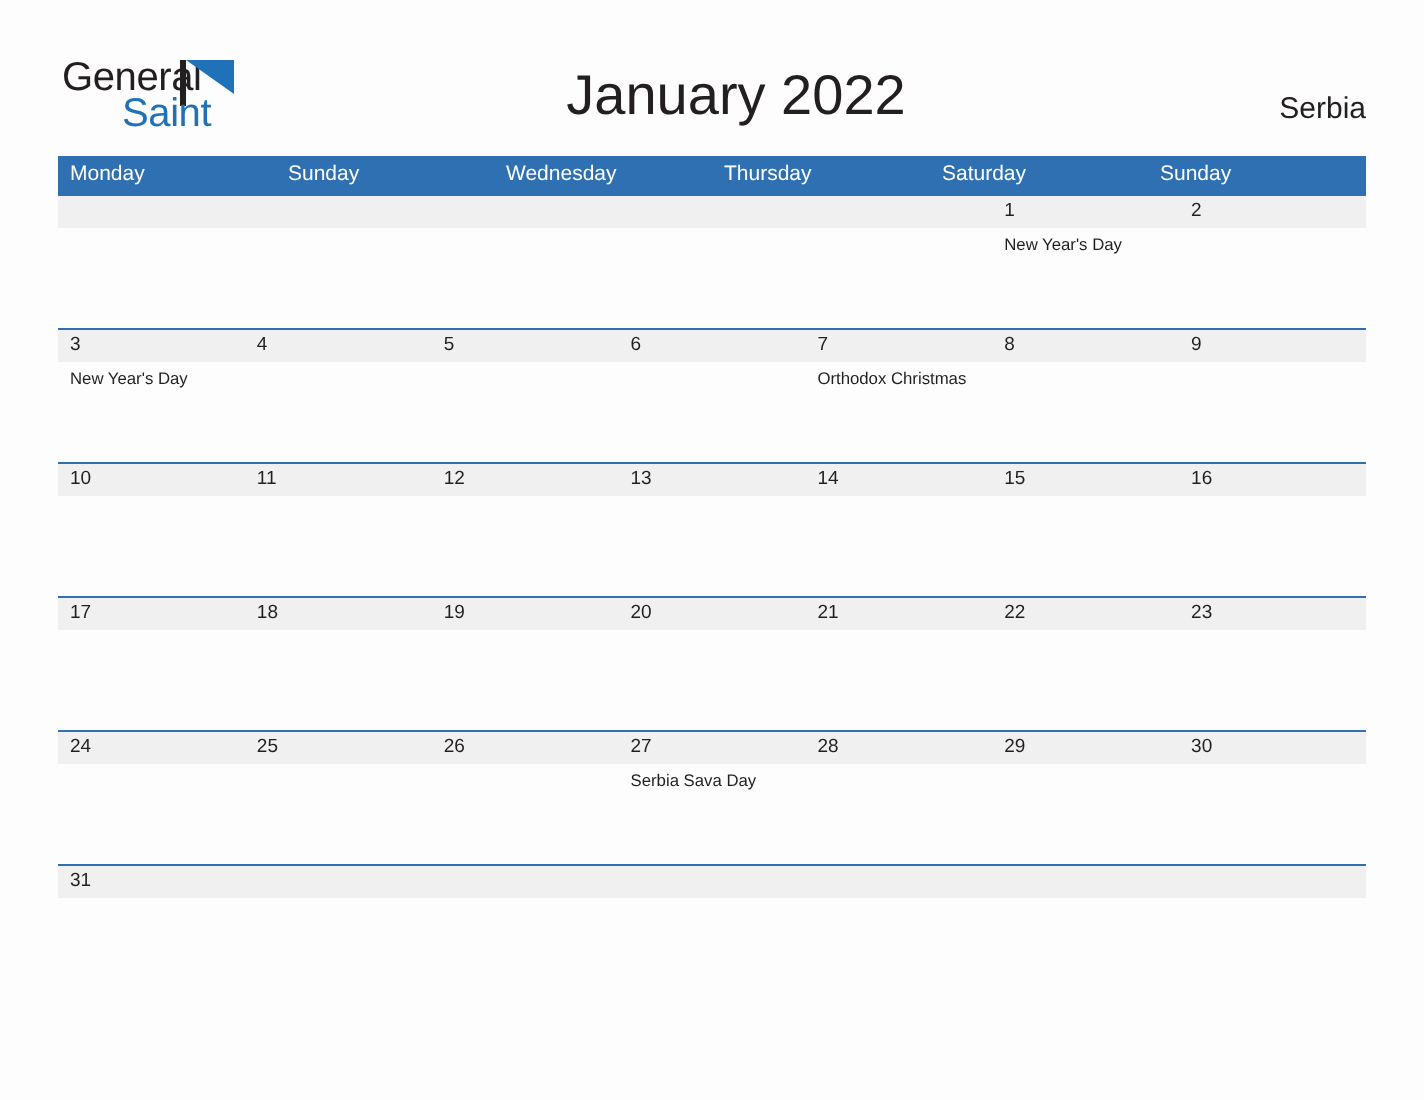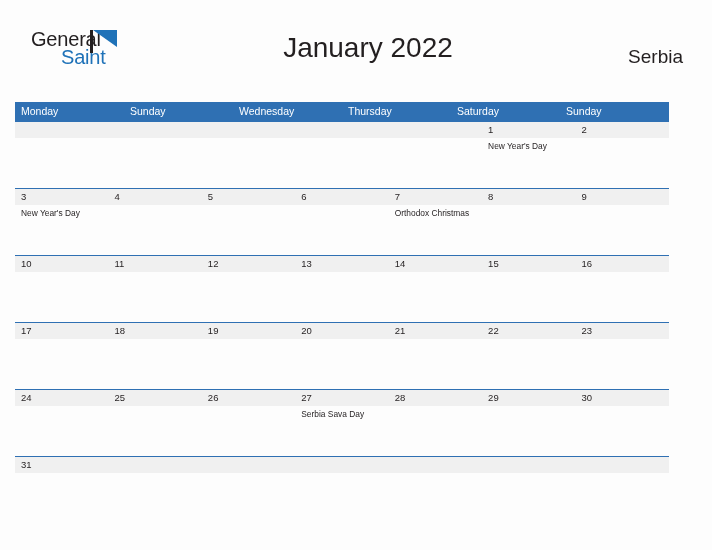--- a/index.html
+++ b/index.html
@@ -82,32 +82,31 @@
     font-size: 28px;
     color: #231f20;
     font-family: "Liberation Sans", sans-serif;
     letter-spacing: 0px;
   }
 
   .cal-region {
     position: absolute;
     right: 29px;
     top: 46px;
-    font-size: 19px;
+    font-size: 15px;
     color: #231f20;
     text-align: right;
   }
 
   
   .calendar {
     position: absolute;
-    left: 15px;
+    left: 29px;
     top: 78px;
     width: 654px;
-    margin-top: 24px;
   }
 
   .dow-row {
     display: flex;
     width: 654px;
     height: 19px;
     background: #2f70b3;
   }
   .dow-cell {
     flex: 1 1 0;

